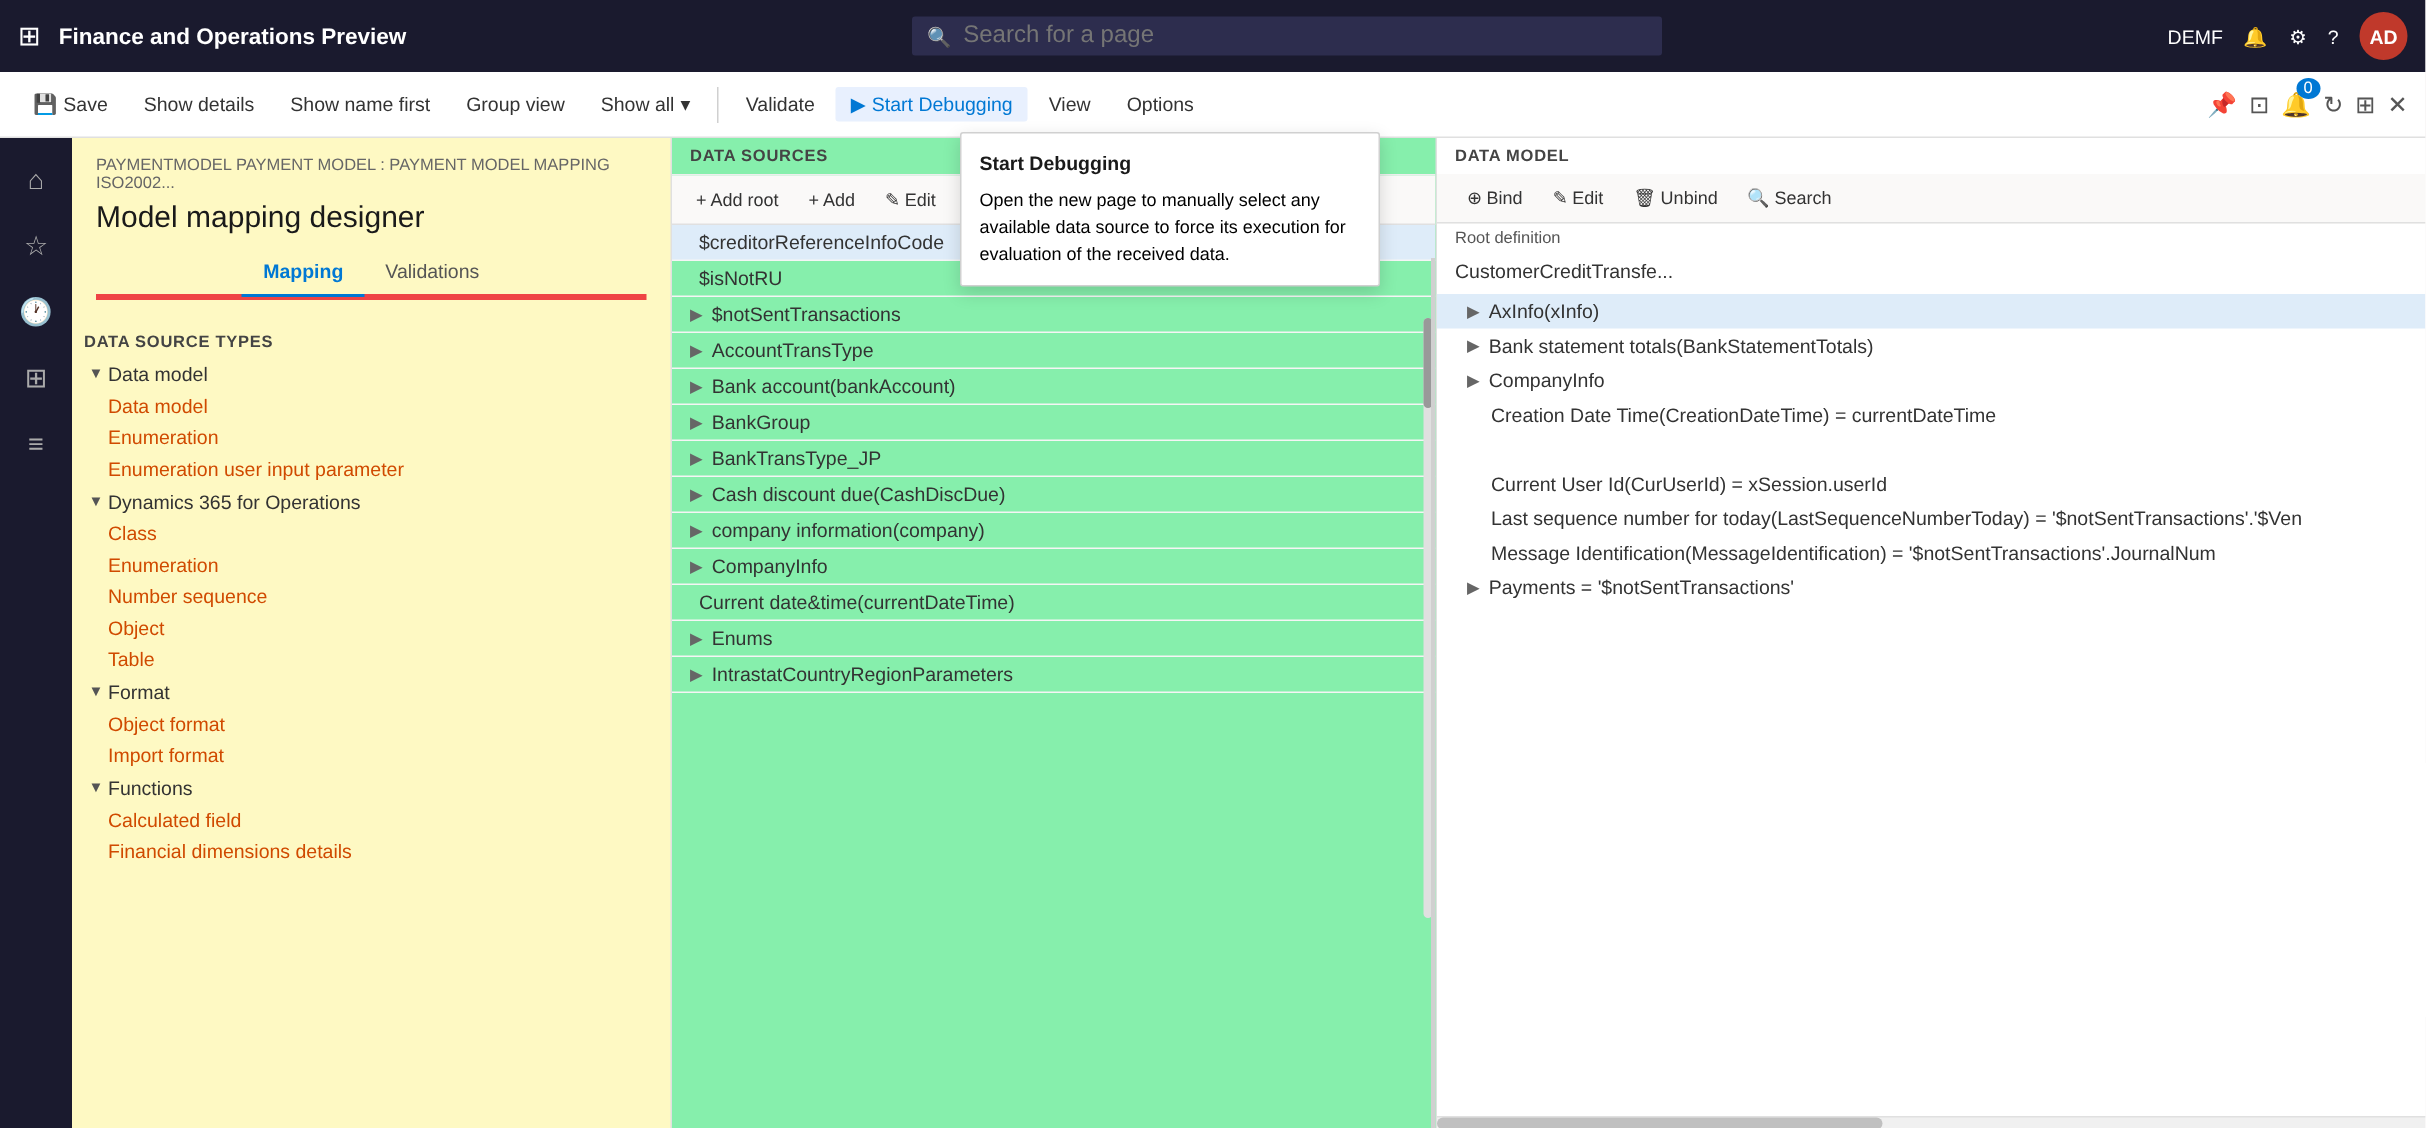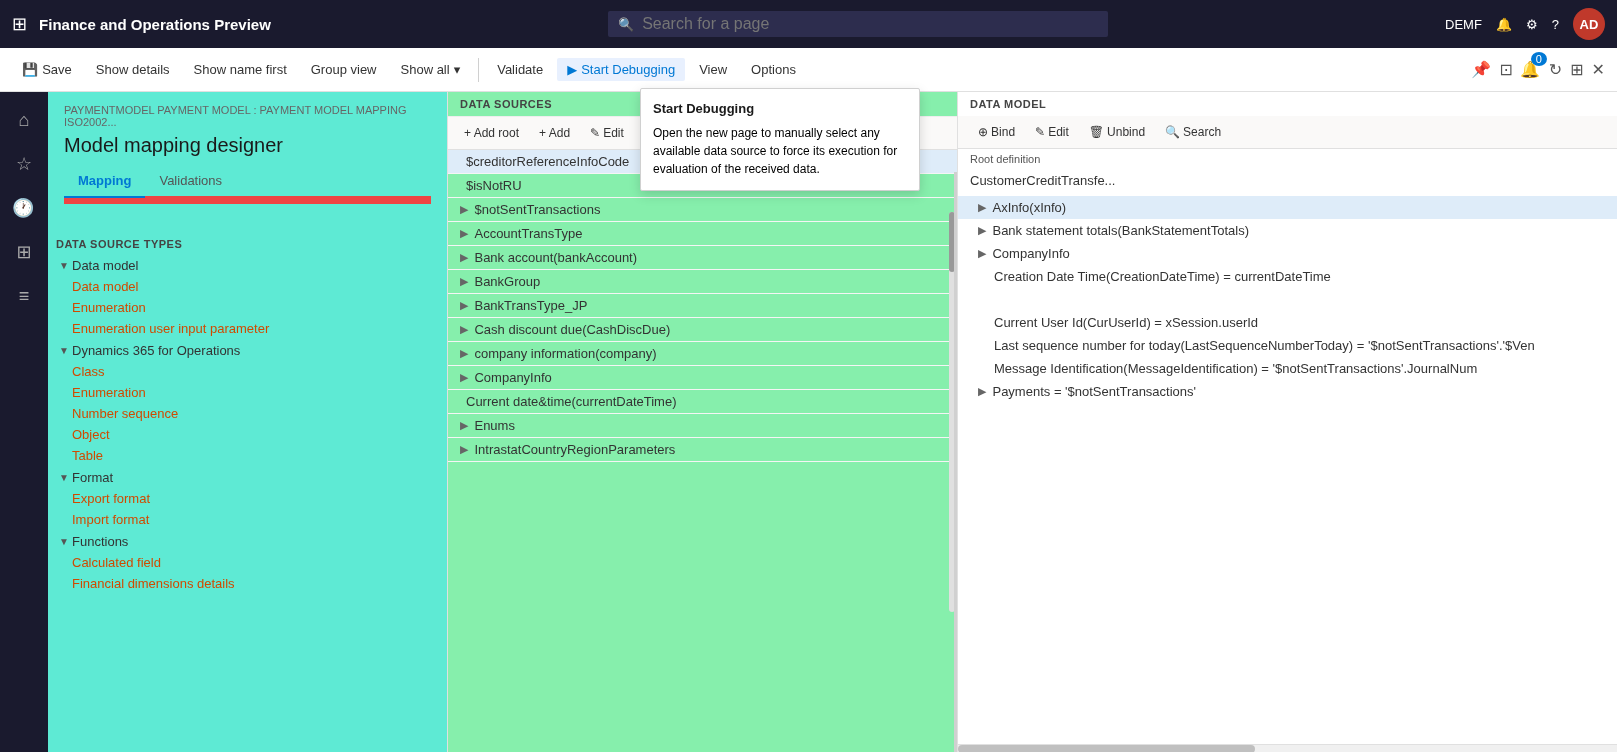--- a/index.html
+++ b/index.html
@@ -106,21 +106,21 @@
       right: 0;
       bottom: 0;
       display: flex;
       background: #faf9f8;
     }
 
     
     .left-panel {
       width: 400px;
       min-width: 300px;
-      background: #5eead4;
+      background: #fef9c3;
       border-right: 1px solid #e0e0e0;
       display: flex;
       flex-direction: column;
       overflow: hidden;
     }
 
     .panel-header {
       padding: 12px 16px 6px;
       display: flex;
       flex-direction: column;
@@ -135,22 +135,23 @@
     .page-title {
       font-size: 20px;
       font-weight: 300;
       color: #1a1a1a;
       margin-bottom: 8px;
     }
 
     .tabs {
       display: flex;
       gap: 0;
-      border-bottom: 8px solid #ef4444;
-      margin-bottom: 16px;
+      border-bottom: 4px solid #ef4444;
+      margin-bottom: 4px;
+      justify-content: center;
     }
     .tab {
       padding: 8px 14px;
       cursor: pointer;
       font-size: 13px;
       color: #555;
       border-bottom: 2px solid transparent;
       margin-bottom: -2px;
     }
     .tab.active {
@@ -466,21 +467,21 @@
       </div>
       <div class="tree-item tree-indent-1">
         <span class="tree-item-label orange">Table</span>
       </div>
 
       <div class="tree-item">
         <span class="tree-expand">▼</span>
         <span class="tree-item-label">Format</span>
       </div>
       <div class="tree-item tree-indent-1">
-        <span class="tree-item-label orange">Export format</span>
+        <span class="tree-item-label orange">Object format</span>
       </div>
       <div class="tree-item tree-indent-1">
         <span class="tree-item-label orange">Import format</span>
       </div>
 
       <div class="tree-item">
         <span class="tree-expand">▼</span>
         <span class="tree-item-label">Functions</span>
       </div>
       <div class="tree-item tree-indent-1">

